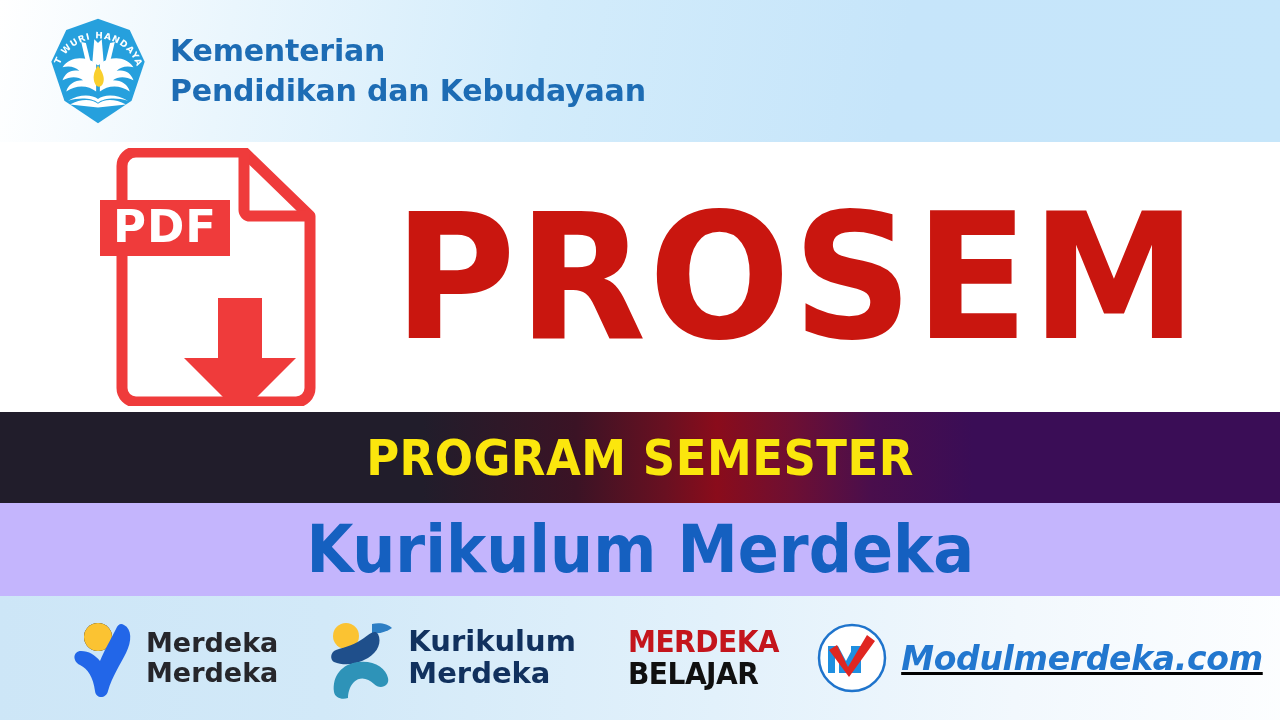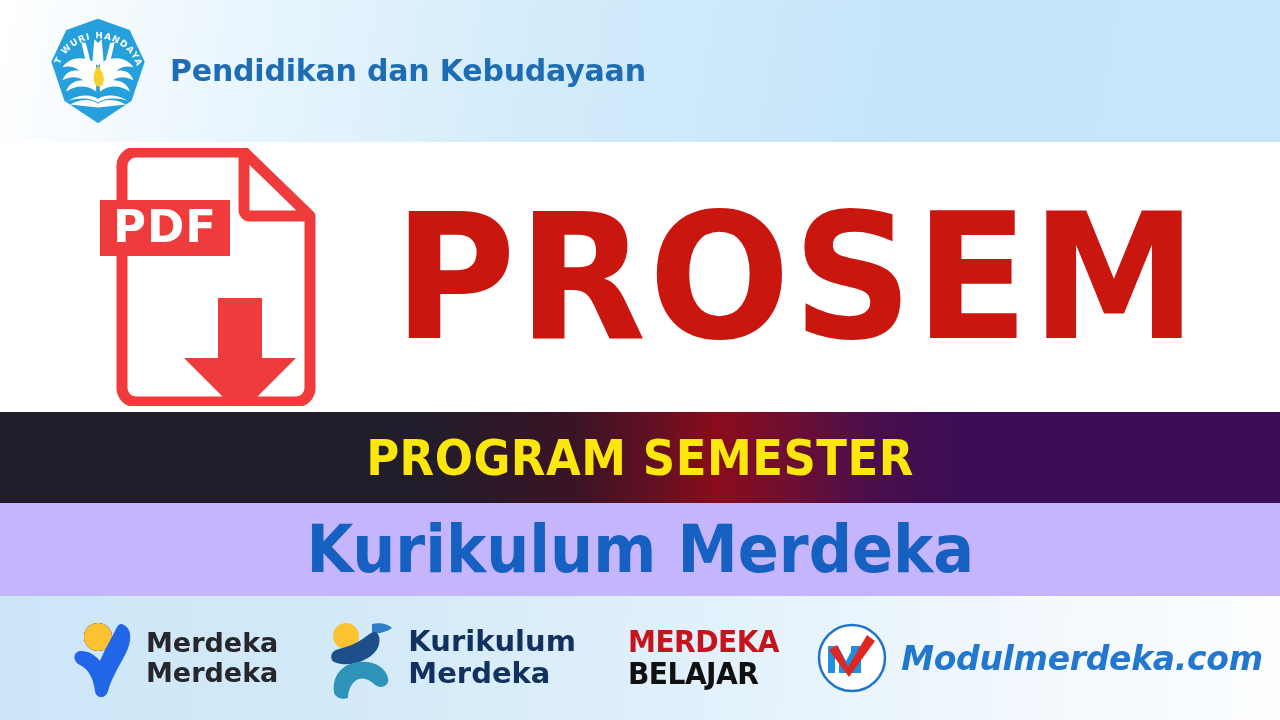--- a/index.html
+++ b/index.html
@@ -138,21 +138,21 @@
     height: 124px;
     background: linear-gradient(92deg, #cde6f7 0%, #d2e9f8 25%, #e2f1fb 55%, #f2f8fd 78%, #fdfeff 100%);
     display: flex;
     align-items: center;
     padding-left: 22px;
   }
   .f-item { display: flex; align-items: center; flex: 0 0 auto; }
   #footer-merdeka-mengajar { margin-left: 42px; }
   #footer-kurikulum-merdeka { margin-left: 44px; }
   #footer-merdeka-belajar   { margin-left: 52px; }
-  #footer-modulmerdeka      { margin-left: 42px; }
+  #footer-modulmerdeka      { margin-left: 42px; text-decoration: underline; }
 
   .f-label {
     font-family: "DejaVu Sans", sans-serif;
     font-weight: bold;
     line-height: 1.1;
   }
   .mm-label { color: #26262b; font-size: 27px; margin-left: 10px; }
   .km-label { color: #11315e; font-size: 29px; margin-left: 10px; }
   .f-label .l2 { display: block; }
 
@@ -220,20 +220,21 @@
                C89 65 81 66 76 70 C86 70 92 75 94 82 C82 74 70 76 62 82 Z" fill="#ffffff"></path>
 
       <path d="M60 54 C55 61 54 68 57 74 C59 78 63 78 65 74 C68 68 65 61 60 54 Z" fill="#f9cf2d"></path>
 
       <path d="M28 92 C40 84 54 85 60 90 C66 85 80 84 92 92 C80 88 66 89 60 94
                C54 89 40 88 28 92 Z" fill="#ffffff"></path>
       <path d="M30 96 C42 89 54 90 60 95 C66 90 78 89 90 96 L60 99 Z" fill="#ffffff"></path>
     </svg>
 
     <div class="header-text">
+      <span class="line">Kementerian</span>
       <span class="line">Pendidikan dan Kebudayaan</span>
     </div>
   </div>
 
   <div class="main">
 
     <svg class="pdf-icon" viewBox="0 0 232 258">
 
       <path d="M22 18 a14 14 0 0 1 14 -14 h108 l66 64 v172 a14 14 0 0 1 -14 14
                h-160 a14 14 0 0 1 -14 -14 Z" fill="#ffffff" stroke="#ef3b3b" stroke-width="11" stroke-linejoin="round"></path>

